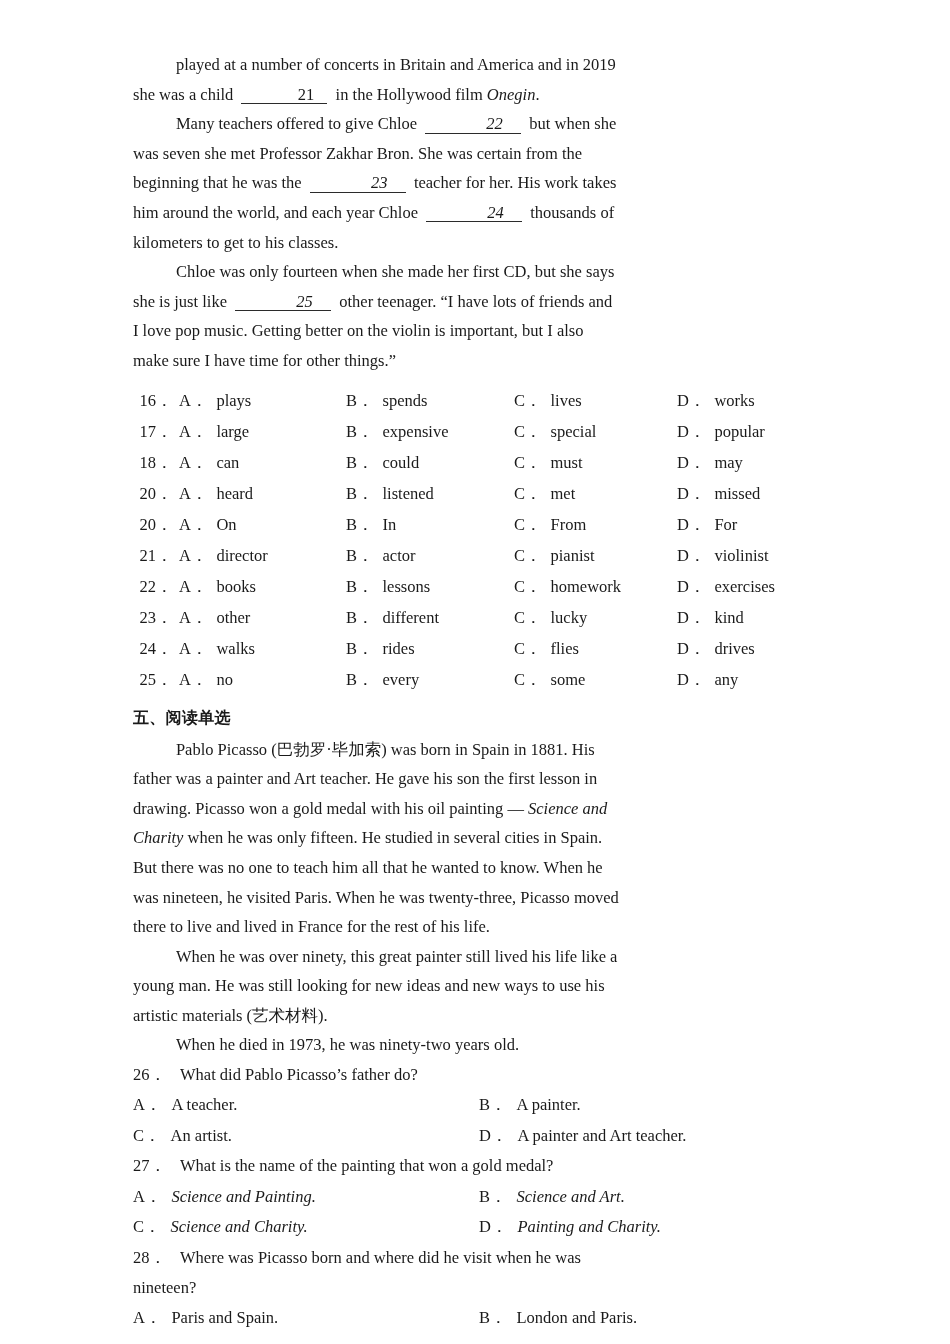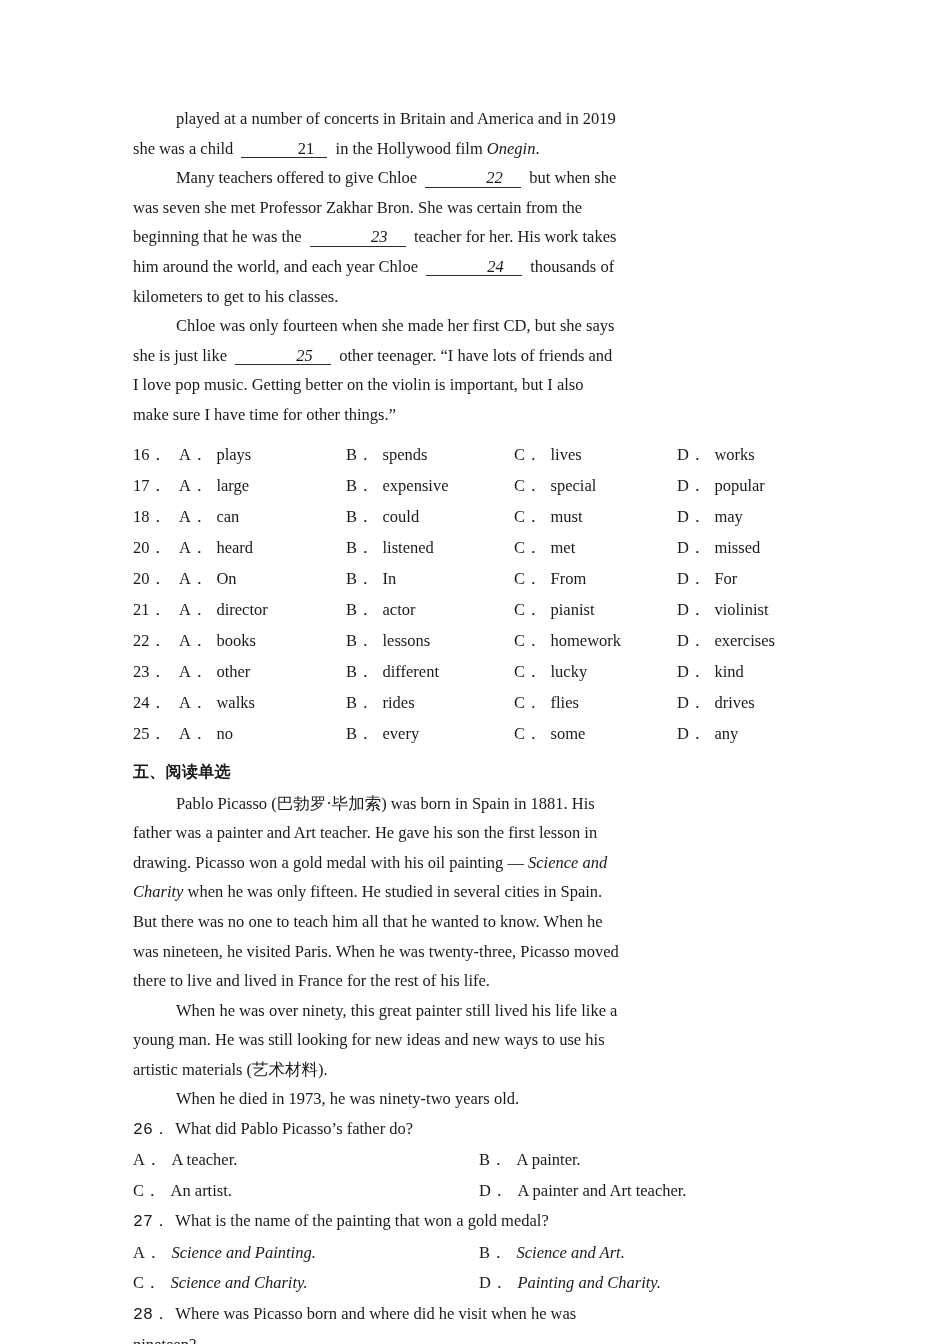--- a/index.html
+++ b/index.html
@@ -12,21 +12,21 @@
     height: 1344px;
     font-family: "Liberation Serif", "DejaVu Serif", serif;
     color: #1a1a1a;
     overflow: hidden;
   }
   .page {
     position: relative;
     width: 775px;
     height: 1344px;
     box-sizing: border-box;
-    padding: 104px 155px 0 133px;
+    padding: 50px 155px 0 133px;
   }
   .doc {
     font-size: 16.5px;
     line-height: 29.6px;
   }
 
   
   .para {
     margin: 0;
     text-align: left;
@@ -56,21 +56,21 @@
   .choice-row {
     display: flex;
     align-items: baseline;
     line-height: 31px;
     font-size: 16.5px;
     white-space: nowrap;
   }
   .q-num {
     width: 46px;
     flex: 0 0 46px;
-    text-align: left;
+    text-align: center;
   }
   .opt {
     display: flex;
     align-items: baseline;
   }
   .opt .lab { margin-right: 9px; }
   .c1 { flex: 0 0 167px; }
   .c2 { flex: 0 0 168px; }
   .c3 { flex: 0 0 163px; }
   .c4 { flex: 0 0 150px; }
@@ -84,21 +84,21 @@
     margin: 8px 0 2px 0;
     letter-spacing: 0.3px;
   }
 
   
   .rq {
     font-size: 16.5px;
     line-height: 30.4px;
     margin: 0;
   }
-  .rq-num { margin-right: 6px; font-family: Liberation Mono, monospace; }
+  .rq-num { margin-right: 14px; }
   .rq-opts {
     display: flex;
     font-size: 16.5px;
     line-height: 30.4px;
   }
   .rq-opts .half {
     flex: 0 0 346px;
     display: flex;
     align-items: baseline;
   }

